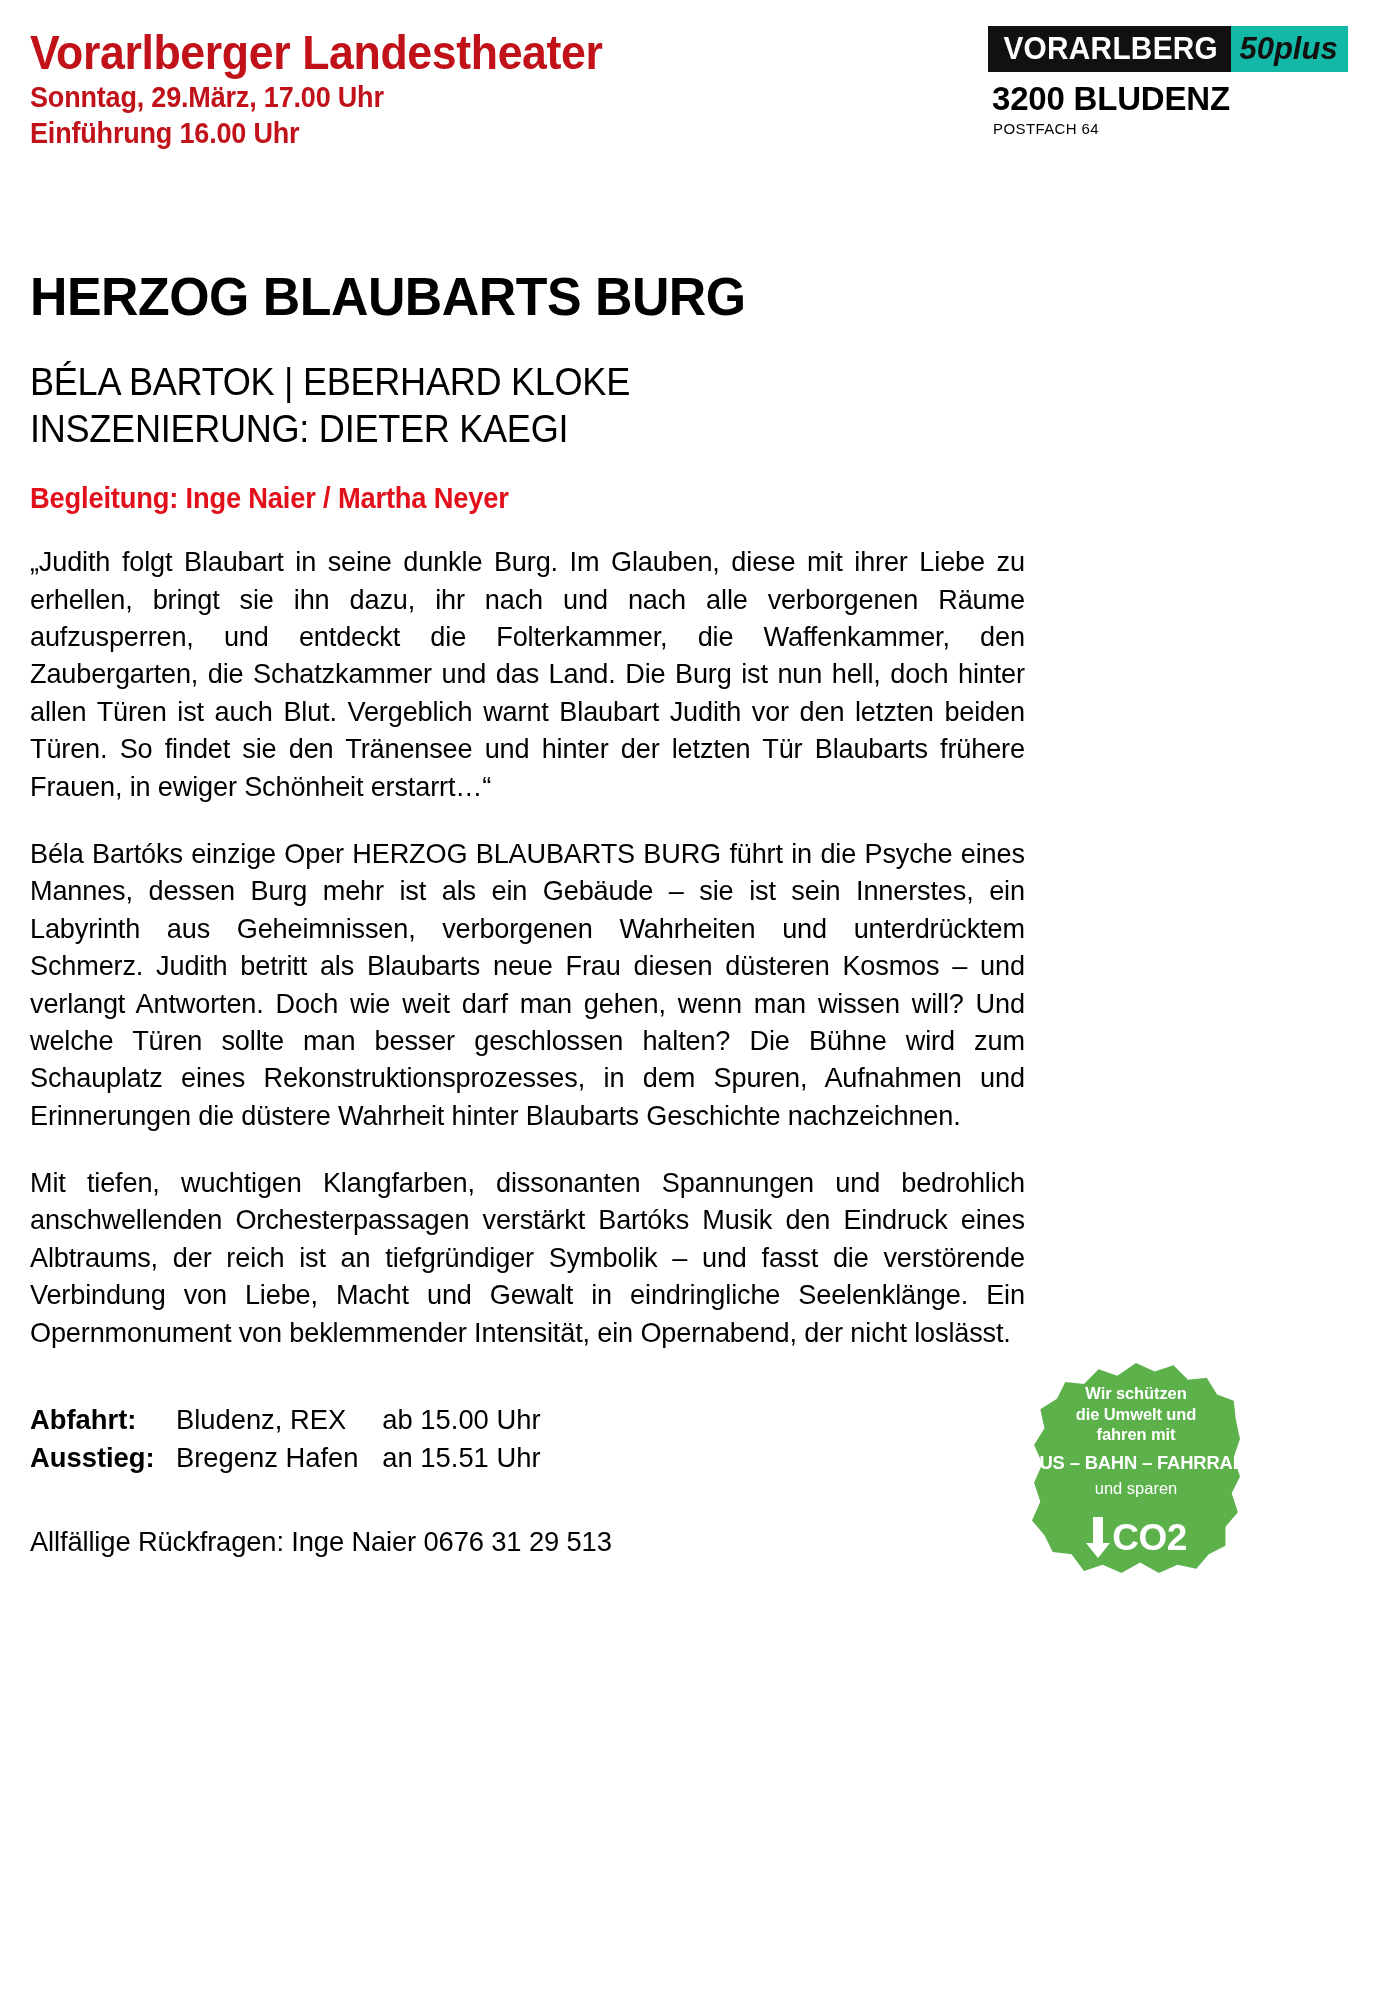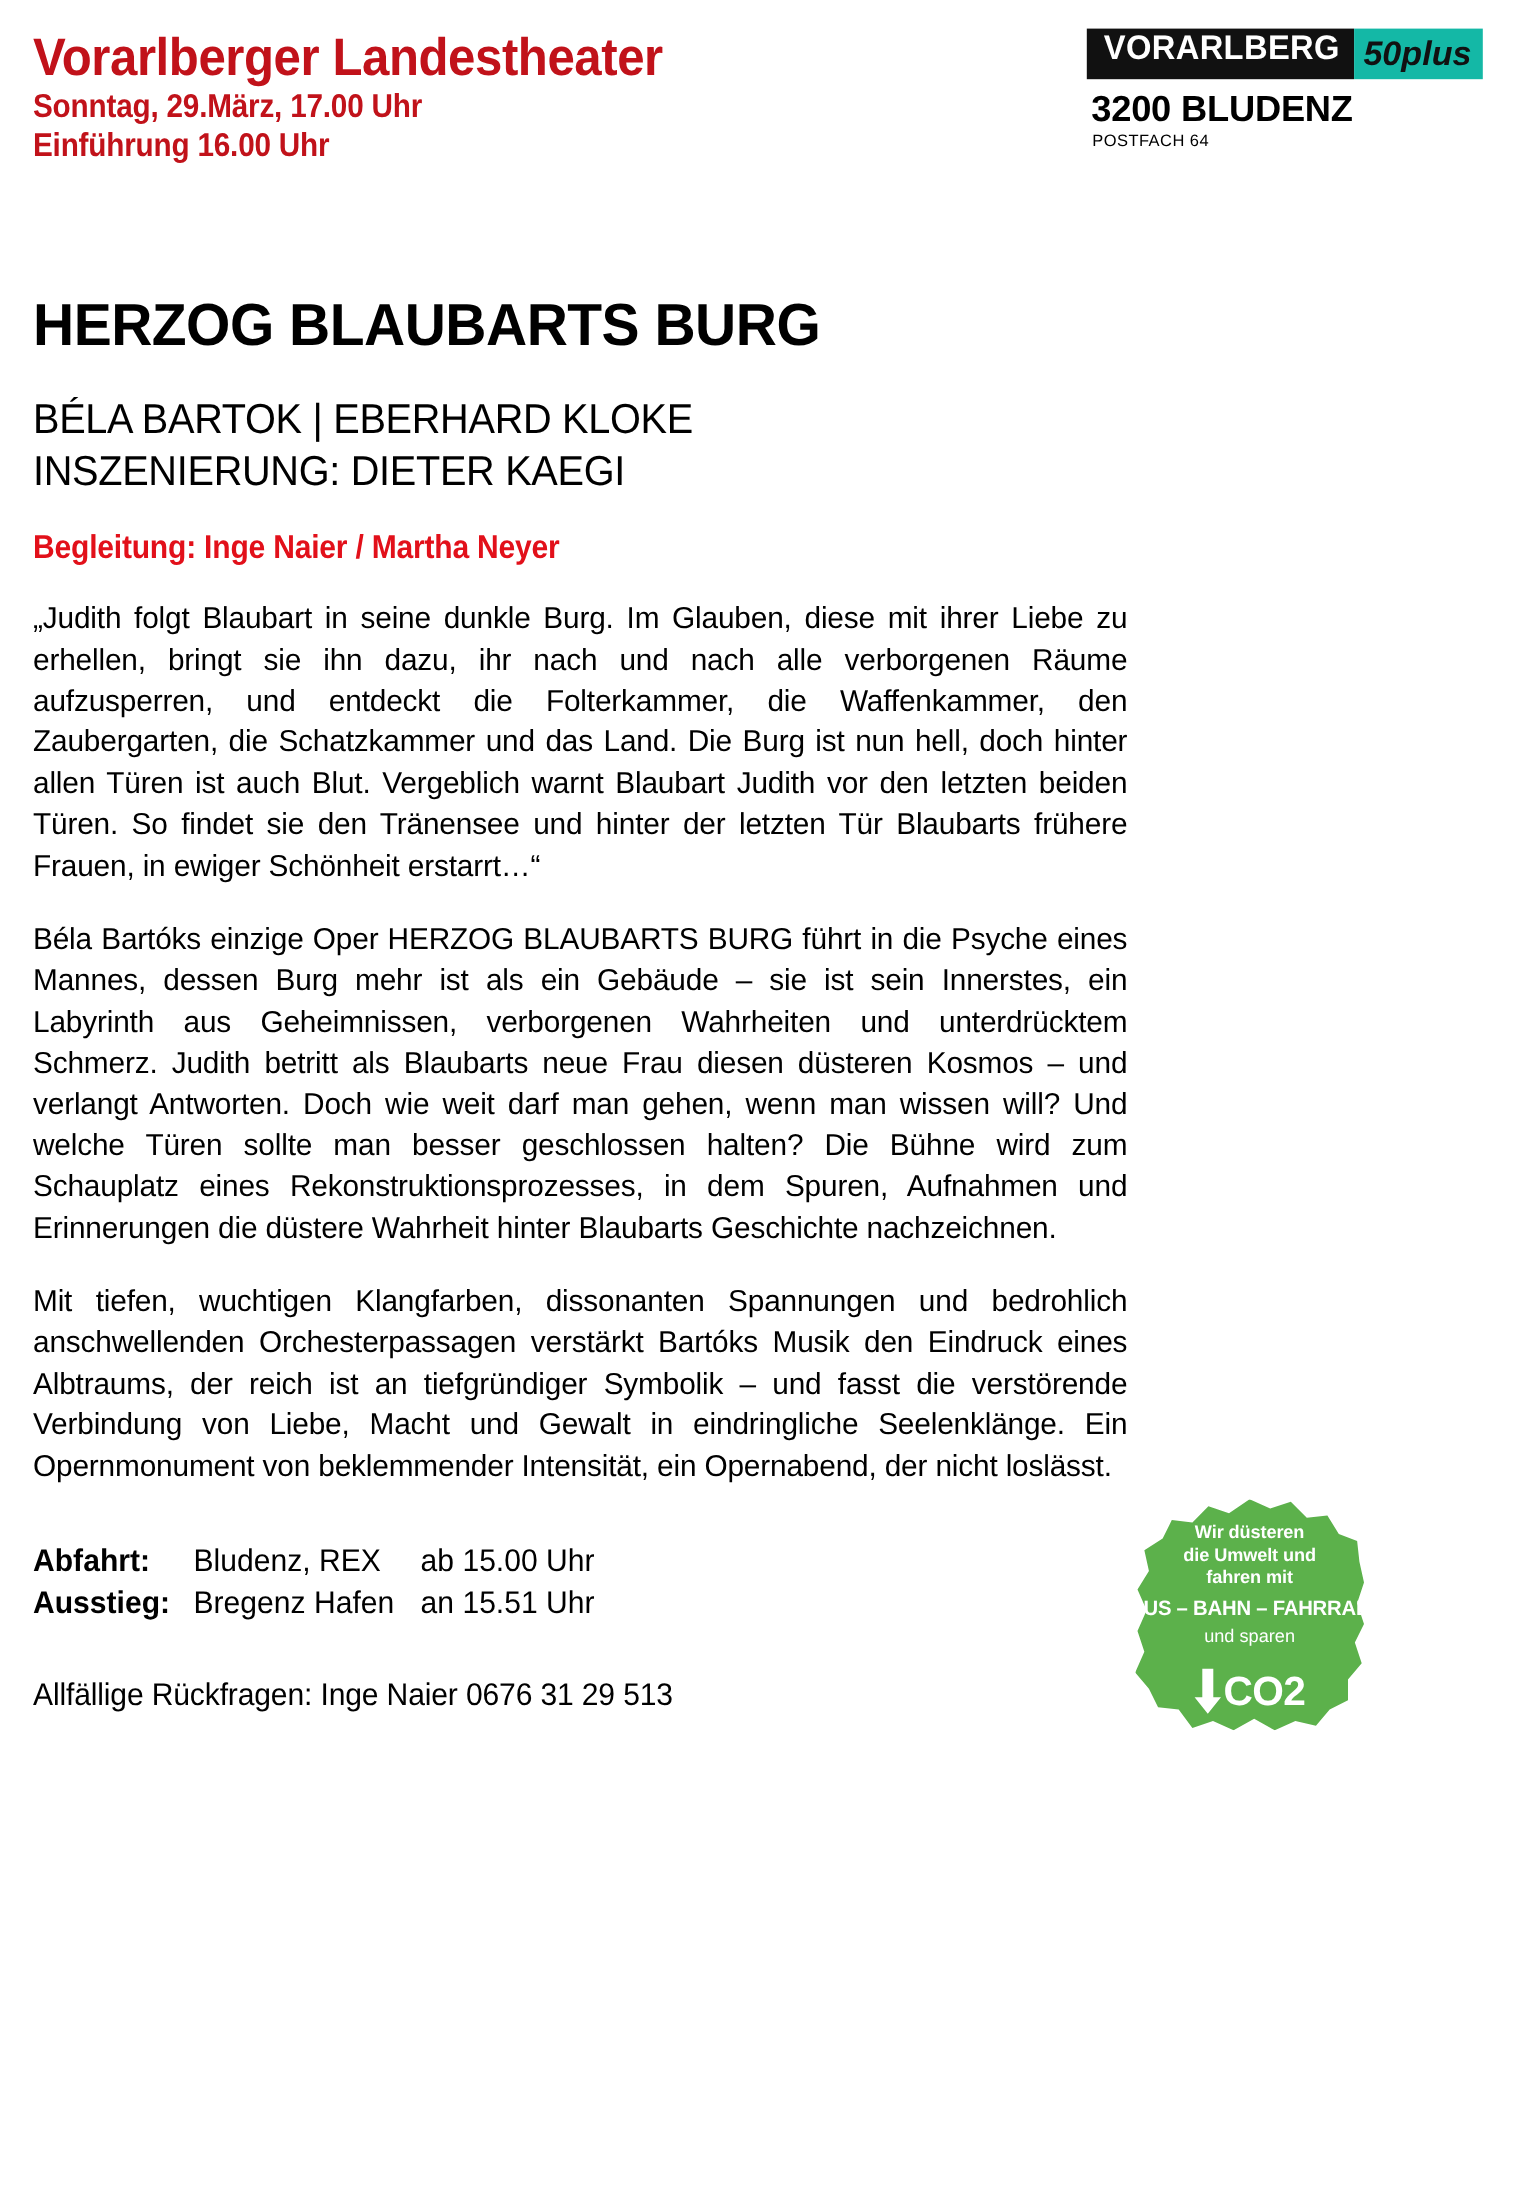--- a/index.html
+++ b/index.html
@@ -62,20 +62,21 @@
     height: 46px;
     width: 316px;
   }
   .logo-black {
     background: #111111;
     color: #ffffff;
     font-weight: bold;
     font-size: 31px;
     letter-spacing: 0.3px;
     display: flex;
+    align-items: center;
     padding: 0 9px 0 11px;
     transform: none;
   }
   .logo-black span { transform: scaleX(0.96); display: inline-block; }
   .logo-yellow {
     background: #14b8a6;
     color: #111111;
     font-weight: bold;
     font-style: italic;
     font-size: 31px;
@@ -308,21 +309,21 @@
     <p class="para">„Judith folgt Blaubart in seine dunkle Burg. Im Glauben, diese mit ihrer Liebe zu erhellen, bringt sie ihn dazu, ihr nach und nach alle verborgenen Räume aufzusperren, und entdeckt die Folterkammer, die Waffenkammer, den Zaubergarten, die Schatzkammer und das Land. Die Burg ist nun hell, doch hinter allen Türen ist auch Blut. Vergeblich warnt Blaubart Judith vor den letzten beiden Türen. So findet sie den Tränensee und hinter der letzten Tür Blaubarts frühere Frauen, in ewiger Schönheit erstarrt…“</p>
     <p class="para">Béla Bartóks einzige Oper HERZOG BLAUBARTS BURG führt in die Psyche eines Mannes, dessen Burg mehr ist als ein Gebäude – sie ist sein Innerstes, ein Labyrinth aus Geheimnissen, verborgenen Wahrheiten und unterdrücktem Schmerz. Judith betritt als Blaubarts neue Frau diesen düsteren Kosmos – und verlangt Antworten. Doch wie weit darf man gehen, wenn man wissen will? Und welche Türen sollte man besser geschlossen halten? Die Bühne wird zum Schauplatz eines Rekonstruktionsprozesses, in dem Spuren, Aufnahmen und Erinnerungen die düstere Wahrheit hinter Blaubarts Geschichte nachzeichnen.</p>
     <p class="para">Mit tiefen, wuchtigen Klangfarben, dissonanten Spannungen und bedrohlich anschwellenden Orchesterpassagen verstärkt Bartóks Musik den Eindruck eines Albtraums, der reich ist an tiefgründiger Symbolik – und fasst die verstörende Verbindung von Liebe, Macht und Gewalt in eindringliche Seelenklänge. Ein Opernmonument von beklemmender Intensität, ein Opernabend, der nicht loslässt.</p>
   </div>
 
   <div class="bottom">
 
     <div class="co2-badge">
       <div class="co2-starburst"></div>
       <div class="co2-content">
-        <div class="co2-l1">Wir düsteren</div>
+        <div class="co2-l1">Wir schützen</div>
         <div class="co2-l2">die Umwelt und</div>
         <div class="co2-l3">fahren mit</div>
         <div class="co2-modes">BUS – BAHN – FAHRRAD</div>
         <div class="co2-save">und sparen</div>
         <div class="co2-bottom">
           <svg class="co2-arrow" width="26" height="44" viewBox="0 0 26 44">
             <polygon points="8,2 18,2 18,28 25,28 13,43 1,28 8,28" fill="#ffffff"></polygon>
           </svg>
           <div class="co2-label">CO2</div>
         </div>

